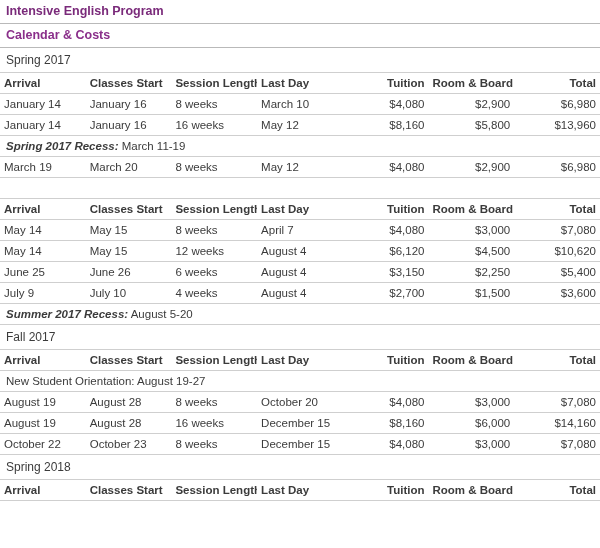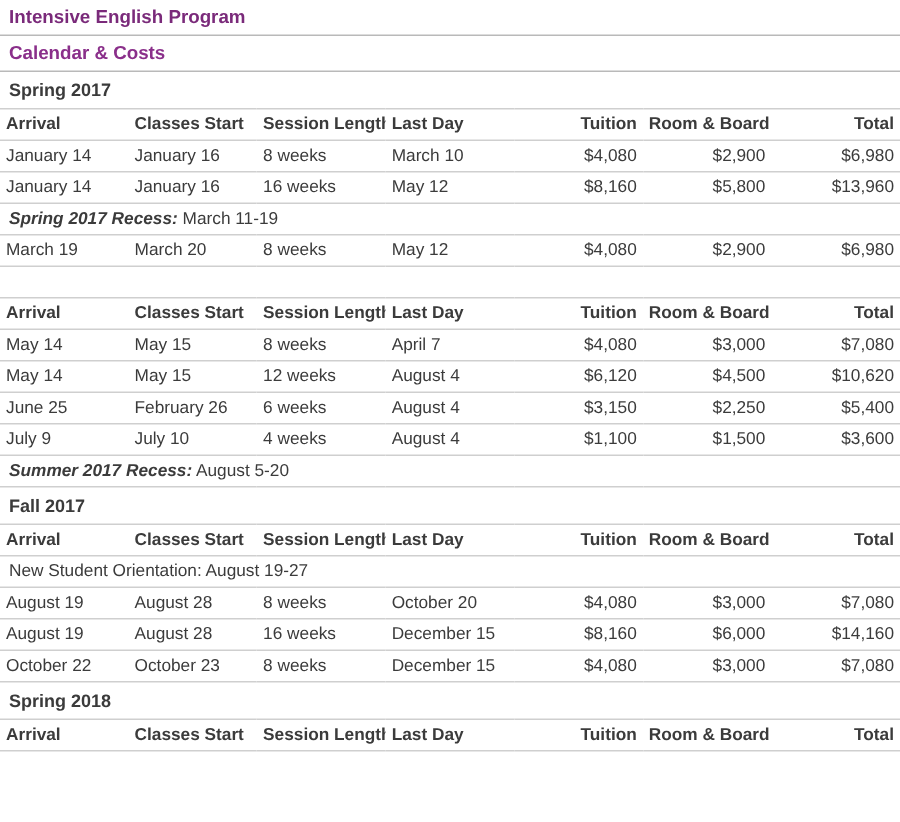--- a/index.html
+++ b/index.html
@@ -39,21 +39,21 @@
     table-layout: fixed;
   }
   table.cal td {
     padding: 4px 4px 4px 4px;
     vertical-align: top;
     border-bottom: 1px solid #cfcfcf;
     white-space: nowrap;
     overflow: hidden;
   }
   tr.season td {
-    font-weight: bold;
+    font-weight: normal;
     color: #3b3b3b;
     font-size: 12px;
     padding-top: 5px;
     padding-bottom: 5px;
   }
   tr.header td {
     font-weight: bold;
     color: #3b3b3b;
   }
   tr.note td {
@@ -158,33 +158,33 @@
           <td class="c-arrival">May 14</td>
           <td class="c-start">May 15</td>
           <td class="c-length">12 weeks</td>
           <td class="c-lastday">August 4</td>
           <td class="c-tuition">$6,120</td>
           <td class="c-room">$4,500</td>
           <td class="c-total">$10,620</td>
         </tr>
         <tr>
           <td class="c-arrival">June 25</td>
-          <td class="c-start">February 26</td>
+          <td class="c-start">June 26</td>
           <td class="c-length">6 weeks</td>
           <td class="c-lastday">August 4</td>
           <td class="c-tuition">$3,150</td>
           <td class="c-room">$2,250</td>
           <td class="c-total">$5,400</td>
         </tr>
         <tr>
           <td class="c-arrival">July 9</td>
           <td class="c-start">July 10</td>
           <td class="c-length">4 weeks</td>
           <td class="c-lastday">August 4</td>
-          <td class="c-tuition">$1,100</td>
+          <td class="c-tuition">$2,700</td>
           <td class="c-room">$1,500</td>
           <td class="c-total">$3,600</td>
         </tr>
         <tr class="note">
           <td colspan="7" class="note-center" style="padding-left: 6px;"><b>Summer 2017 Recess:</b> August 5-20</td>
         </tr>
         <tr class="season">
           <td colspan="7" style="padding-left: 6px;">Fall 2017</td>
         </tr>
         <tr class="header">

